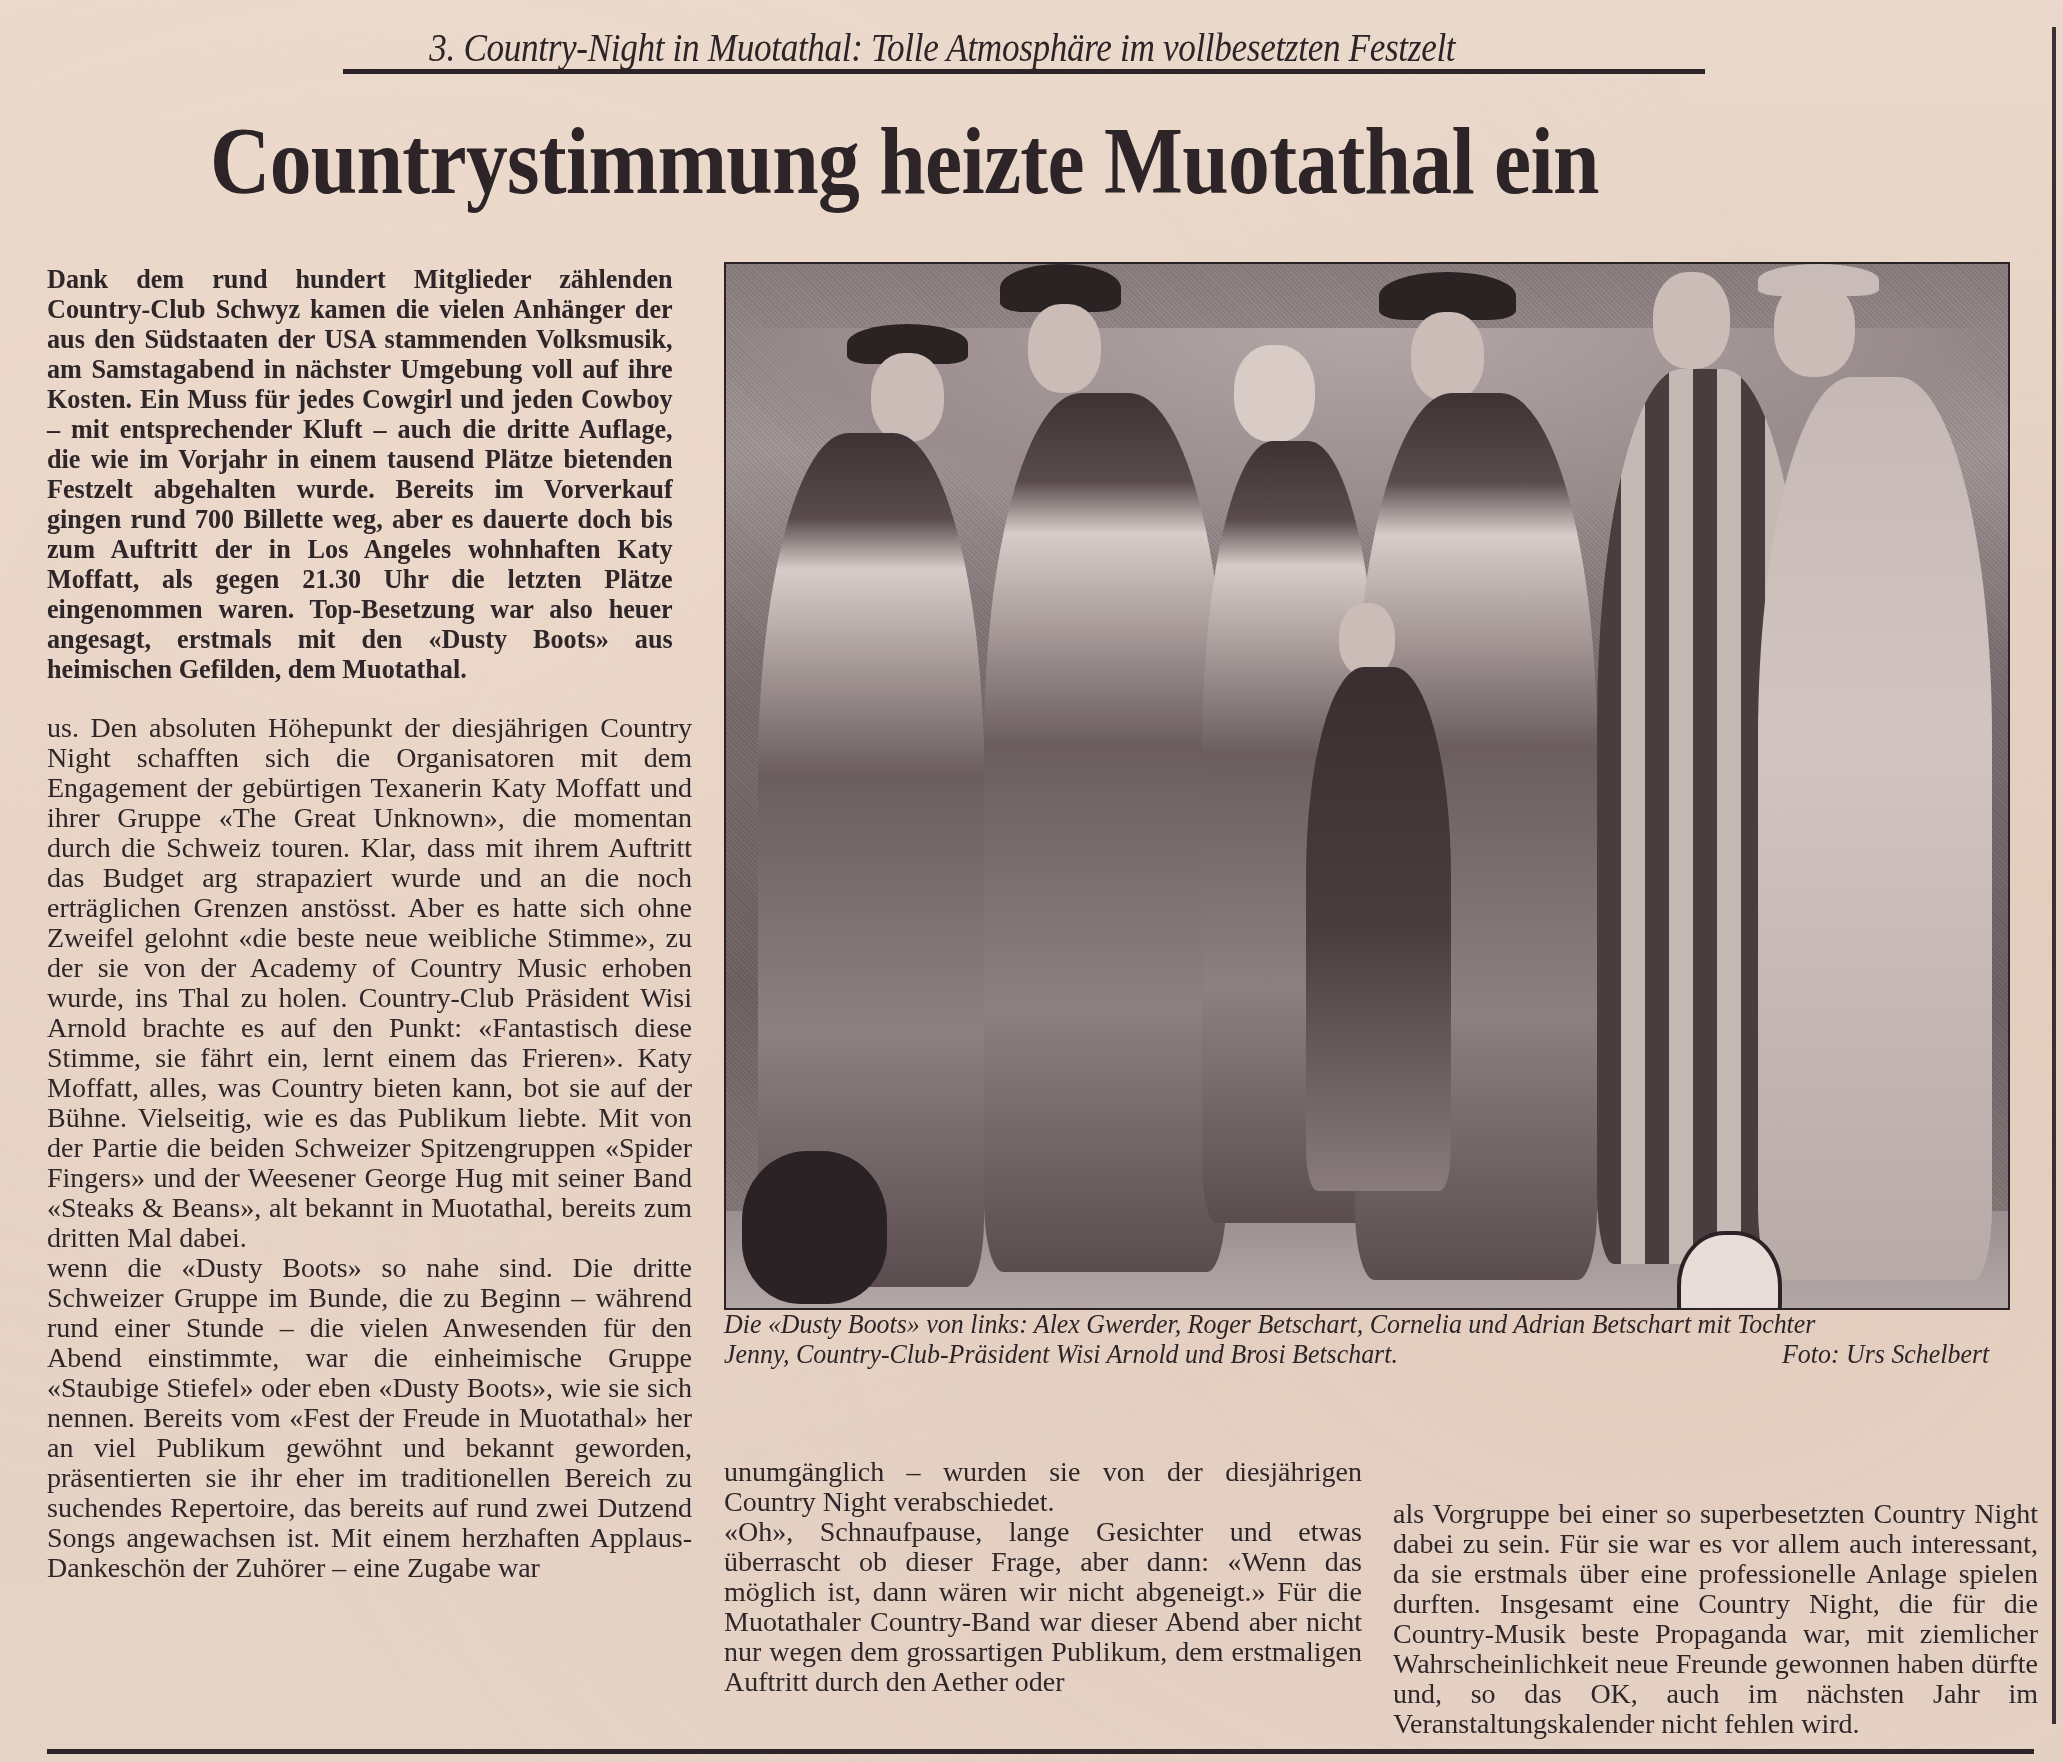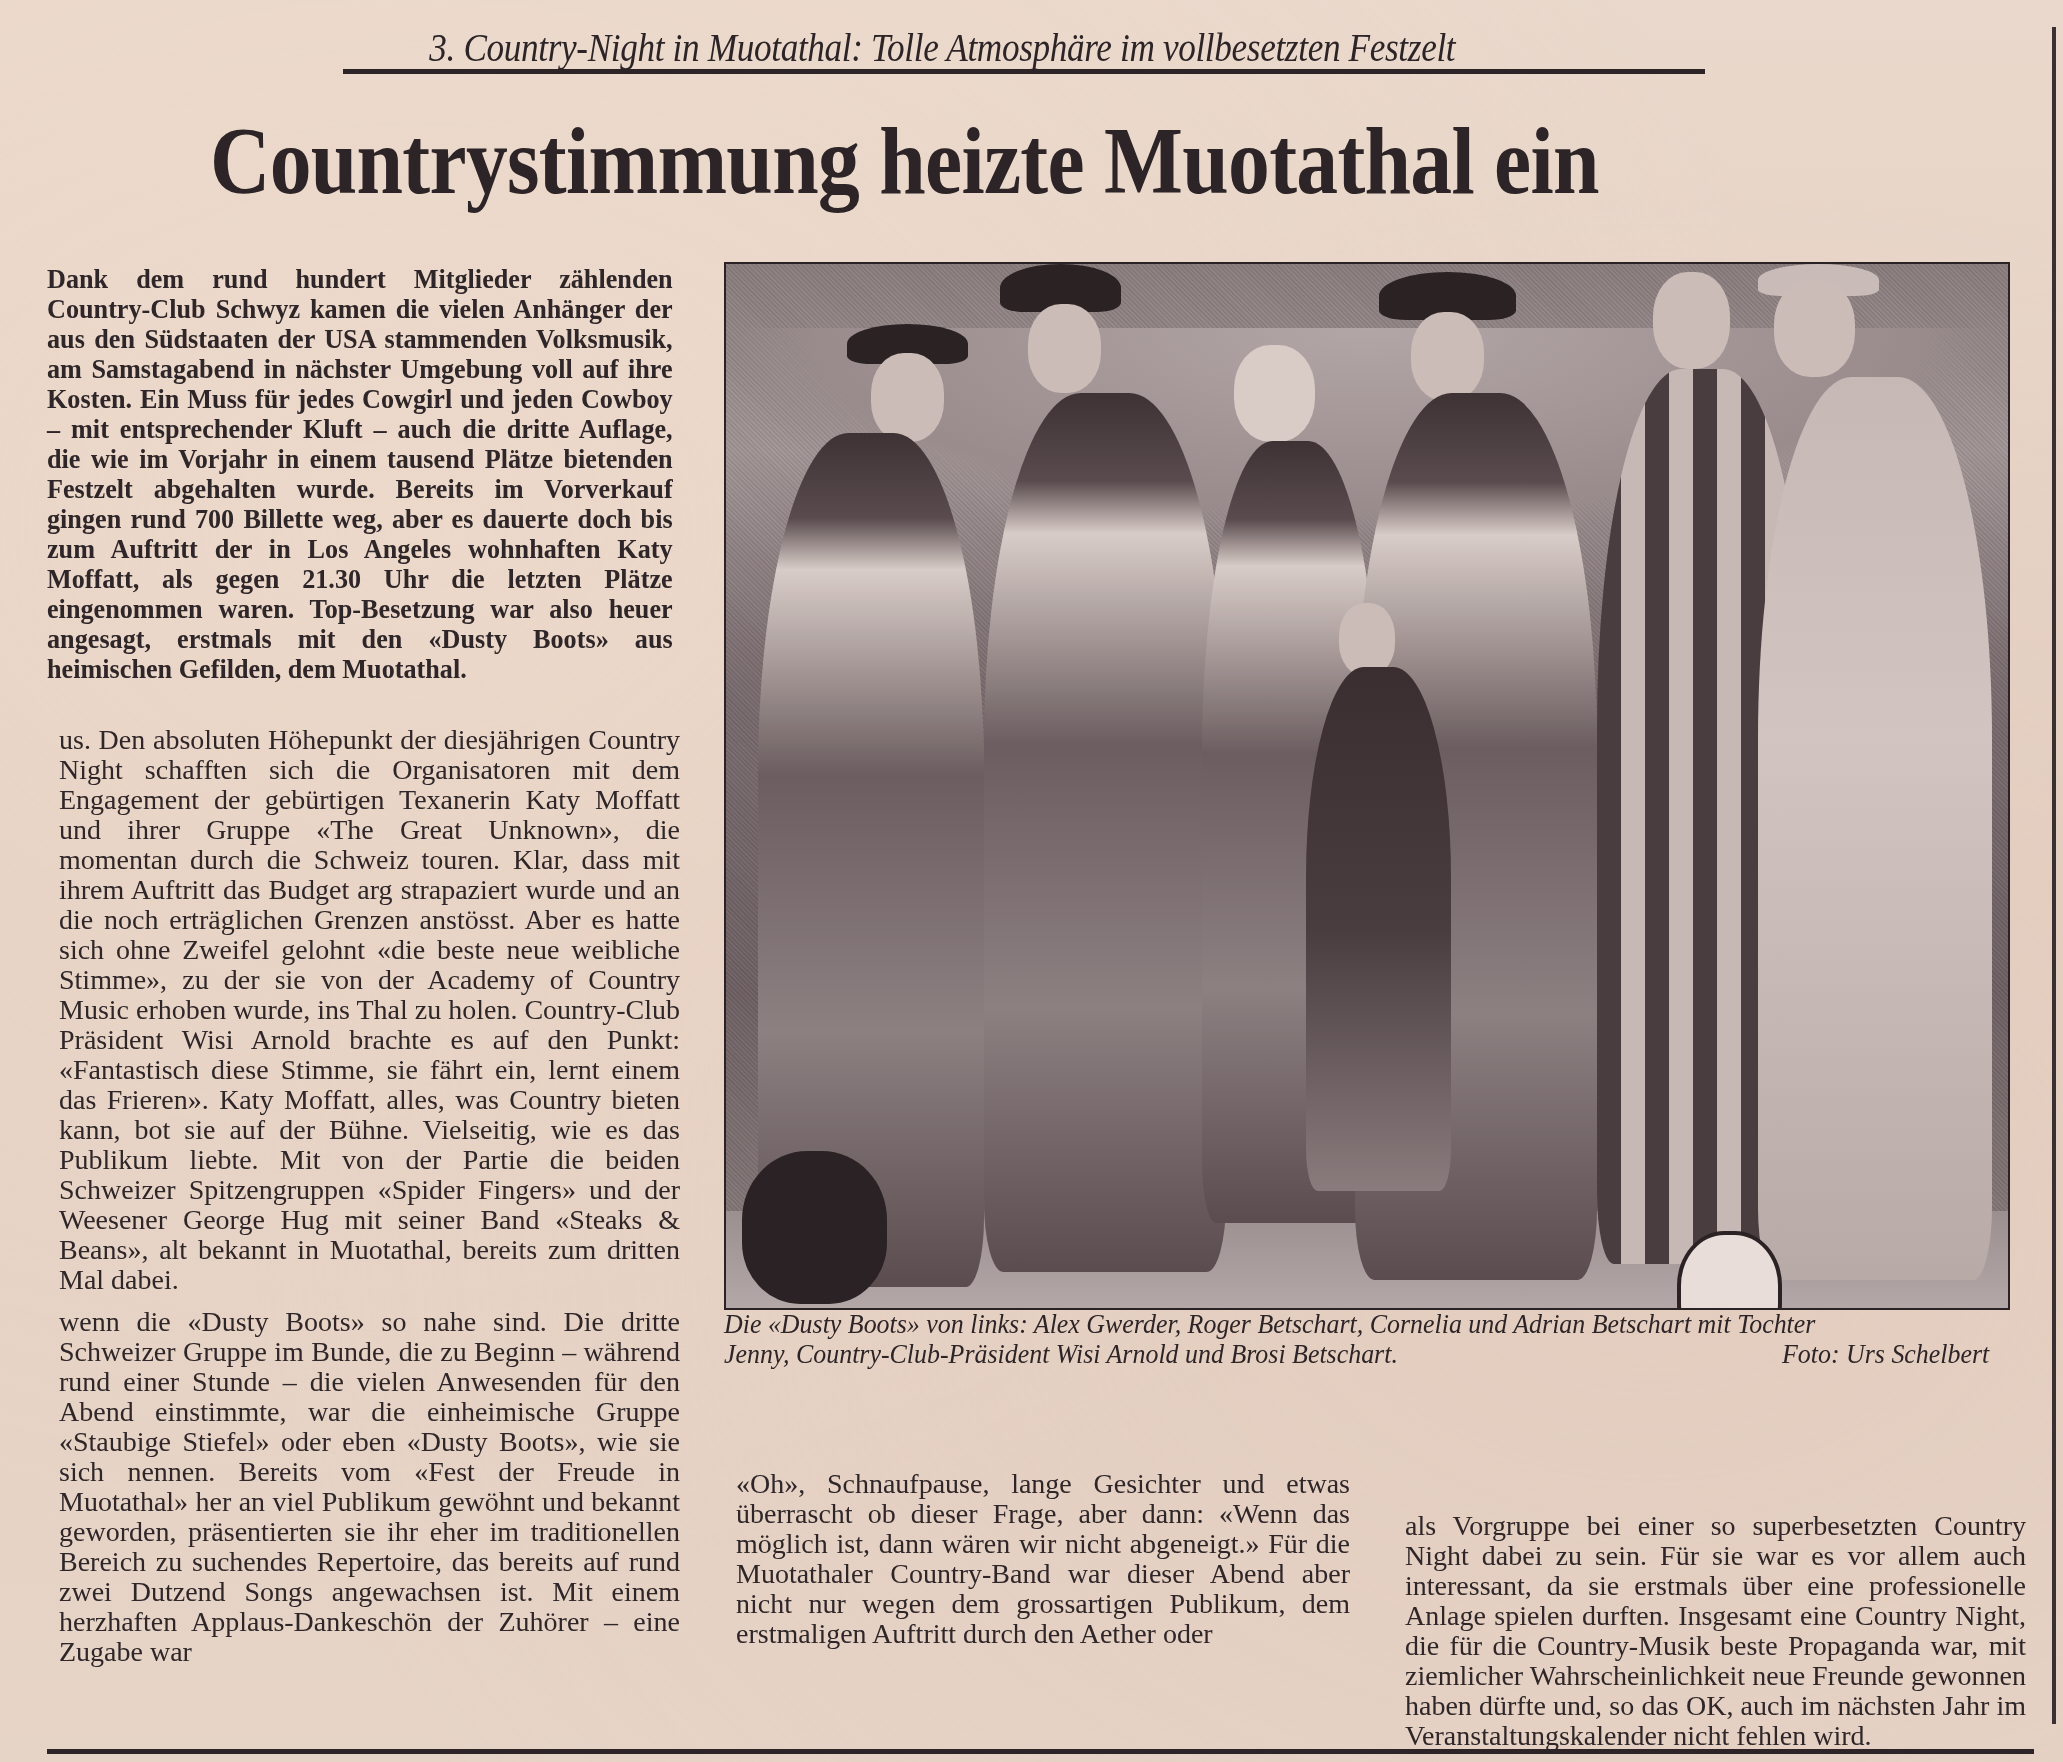--- a/index.html
+++ b/index.html
@@ -64,21 +64,21 @@
       transform: scaleX(0.88);
       transform-origin: left top;
     }
     .col {
       position: absolute;
       font-size: 28px;
       line-height: 30px;
       text-align: justify;
       color: #2e2628;
     }
-    .col p { margin: 12px; }
+    .col p { margin: 0; }
     .lead {
       position: absolute;
       left: 47px;
       top: 264px;
       width: 645px;
       font-weight: bold;
       font-size: 27px;
       line-height: 30px;
       text-align: justify;
       color: #2e2628;
@@ -224,20 +224,21 @@
 
 <div class="caption">
   <div>Die «Dusty Boots» von links: Alex Gwerder, Roger Betschart, Cornelia und Adrian Betschart mit Tochter</div>
   <div class="line2">
     <span>Jenny, Country-Club-Präsident Wisi Arnold und Brosi Betschart.</span>
     <span>Foto: Urs Schelbert</span>
   </div>
 </div>
 
 <div class="col col2">
+  <p>unumgänglich – wurden sie von der diesjährigen Country Night verabschiedet.</p>
   <p>«Oh», Schnaufpause, lange Gesichter und etwas überrascht ob dieser Frage, aber dann: «Wenn das möglich ist, dann wären wir nicht abgeneigt.» Für die Muotathaler Country-Band war dieser Abend aber nicht nur wegen dem grossartigen Publikum, dem erstmaligen Auftritt durch den Aether oder</p>
 </div>
 
 <div class="col col3">
   <p>als Vorgruppe bei einer so superbesetzten Country Night dabei zu sein. Für sie war es vor allem auch interessant, da sie erstmals über eine professionelle Anlage spielen durften. Insgesamt eine Country Night, die für die Country-Musik beste Propaganda war, mit ziemlicher Wahrscheinlichkeit neue Freunde gewonnen haben dürfte und, so das OK, auch im nächsten Jahr im Veranstaltungskalender nicht fehlen wird.</p>
 </div>
 
 <div class="bottom-rule"></div>
 
 

